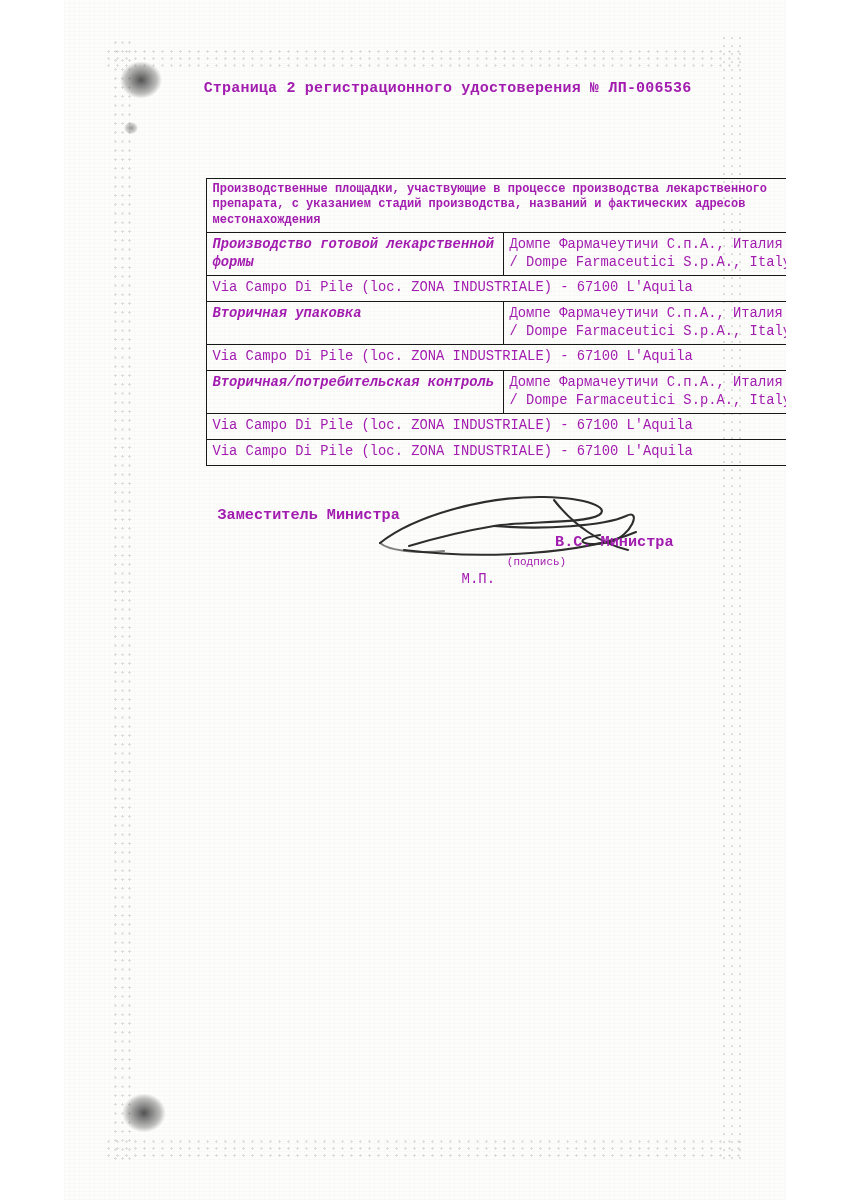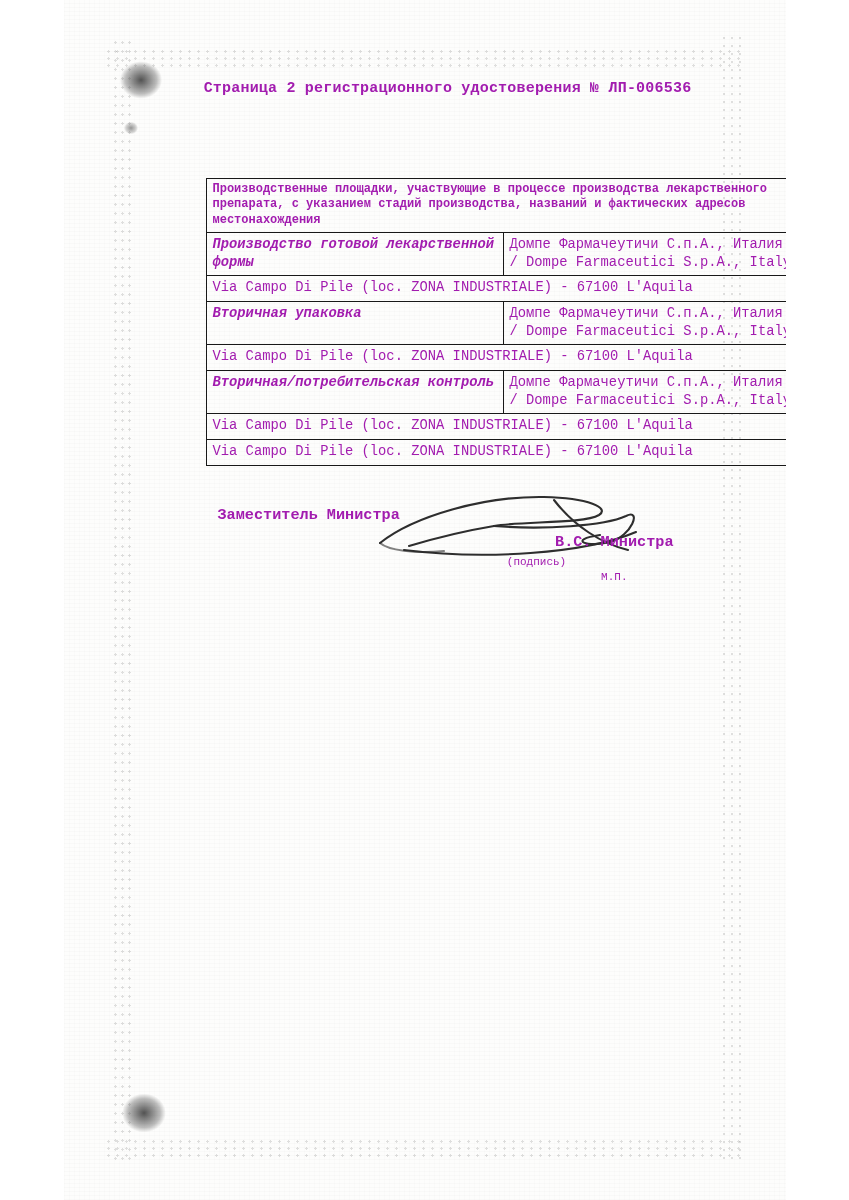--- a/index.html
+++ b/index.html
@@ -76,22 +76,22 @@
   }
   .sig-scribble{
     position:absolute;left:310px;top:488px;
     width:280px;height:90px;
   }
   .sig-caption{
     position:absolute;left:398px;top:556px;width:150px;
     text-align:center;font-size:11px;
   }
   .sig-seal{
-    position:absolute;left:414px;top:571px;width:150px;
-    text-align:right;font-size:11px;
+    position:absolute;left:398px;top:571px;width:150px;
+    text-align:left;font-size:14px;
   }
 
   .black-dot{
     position:absolute;left:750px;top:1095px;
     width:23px;height:23px;border-radius:50%;
     background:#000;
   }
 </style>
 </head>
 <body>

